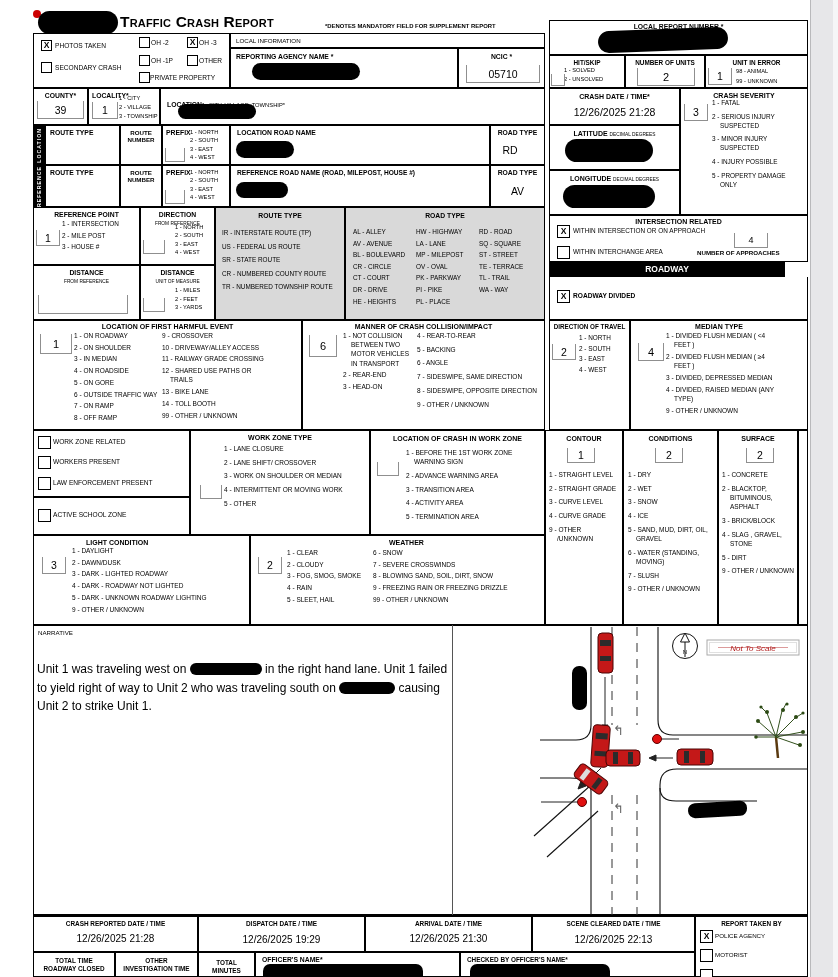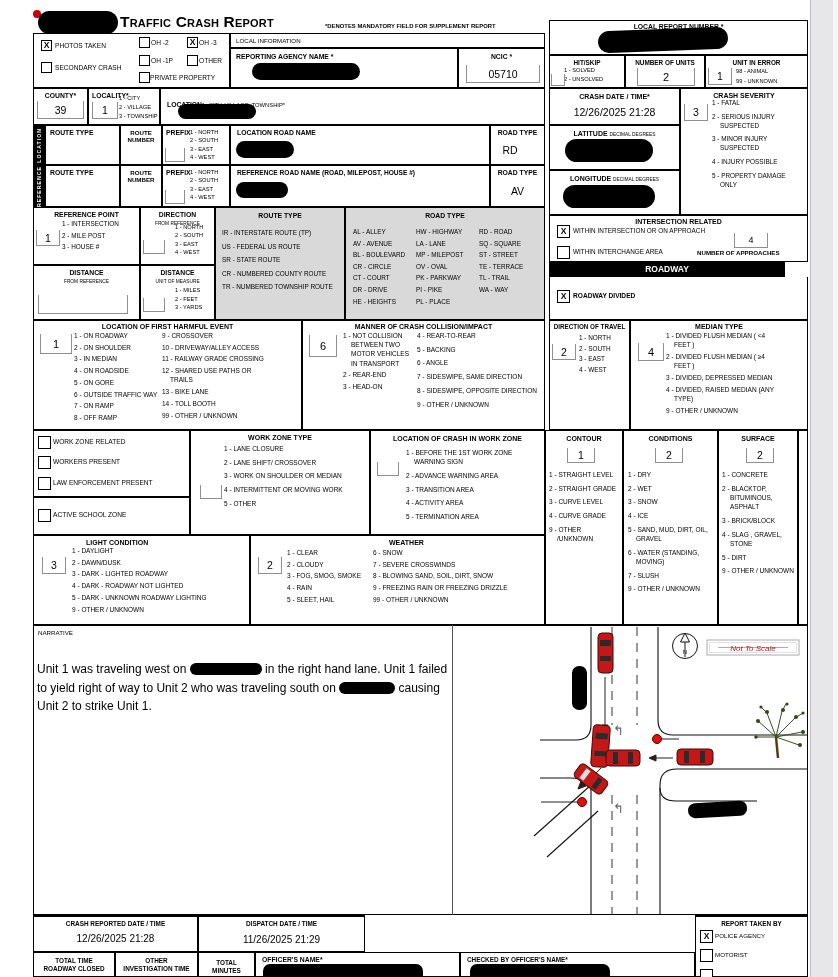--- a/index.html
+++ b/index.html
@@ -571,21 +571,29 @@
     <rect x="117" y="41" width="15" height="44" rx="7" fill="#000"></rect>
     <rect x="233" y="177" width="59" height="15" rx="7" fill="#000" transform="rotate(-3 262 184)"></rect>
   </svg>
 
   <div class="cell" style="left:33px;top:915px;width:165px;height:37px;border-top:2px solid #000;">
     <div class="ftl" style="left:0;right:0;top:3px;">CRASH REPORTED DATE / TIME</div>
     <div class="val" style="left:0;right:0;top:16px;font-size:10px;">12/26/2025 21:28</div>
   </div>
   <div class="cell" style="left:198px;top:915px;width:167px;height:37px;border-top:2px solid #000;">
     <div class="ftl" style="left:0;right:0;top:3px;">DISPATCH DATE / TIME</div>
-    <div class="val" style="left:0;right:0;top:17px;font-size:10px;">11/26/2025 21:29</div>
+    <div class="val" style="left:0;right:0;top:17px;font-size:10px;">12/26/2025 19:29</div>
+  </div>
+  <div class="cell" style="left:365px;top:915px;width:167px;height:37px;border-top:2px solid #000;">
+    <div class="ftl" style="left:0;right:0;top:3px;">ARRIVAL DATE / TIME</div>
+    <div class="val" style="left:0;right:0;top:16px;font-size:10px;">12/26/2025 21:30</div>
+  </div>
+  <div class="cell" style="left:532px;top:915px;width:163px;height:37px;border-top:2px solid #000;">
+    <div class="ftl" style="left:0;right:0;top:3px;">SCENE CLEARED DATE / TIME</div>
+    <div class="val" style="left:0;right:0;top:17px;font-size:10px;">12/26/2025 22:13</div>
   </div>
   <div class="cell" style="left:695px;top:915px;width:113px;height:62px;border-top:2px solid #000;">
     <div class="ftl" style="left:0;right:0;top:3px;">REPORT TAKEN BY</div>
   </div>
   <div class="cb" style="left:700px;top:930px;width:11px;height:11px;line-height:11px;">X</div>
   <div class="cbl" style="left:715px;top:932px;font-size:6.2px;">POLICE AGENCY</div>
   <div class="cb" style="left:700px;top:949px;width:11px;height:11px;line-height:11px;"></div>
   <div class="cbl" style="left:715px;top:951px;font-size:6.2px;">MOTORIST</div>
   <div class="cb" style="left:700px;top:969px;width:11px;height:11px;"></div>
 

